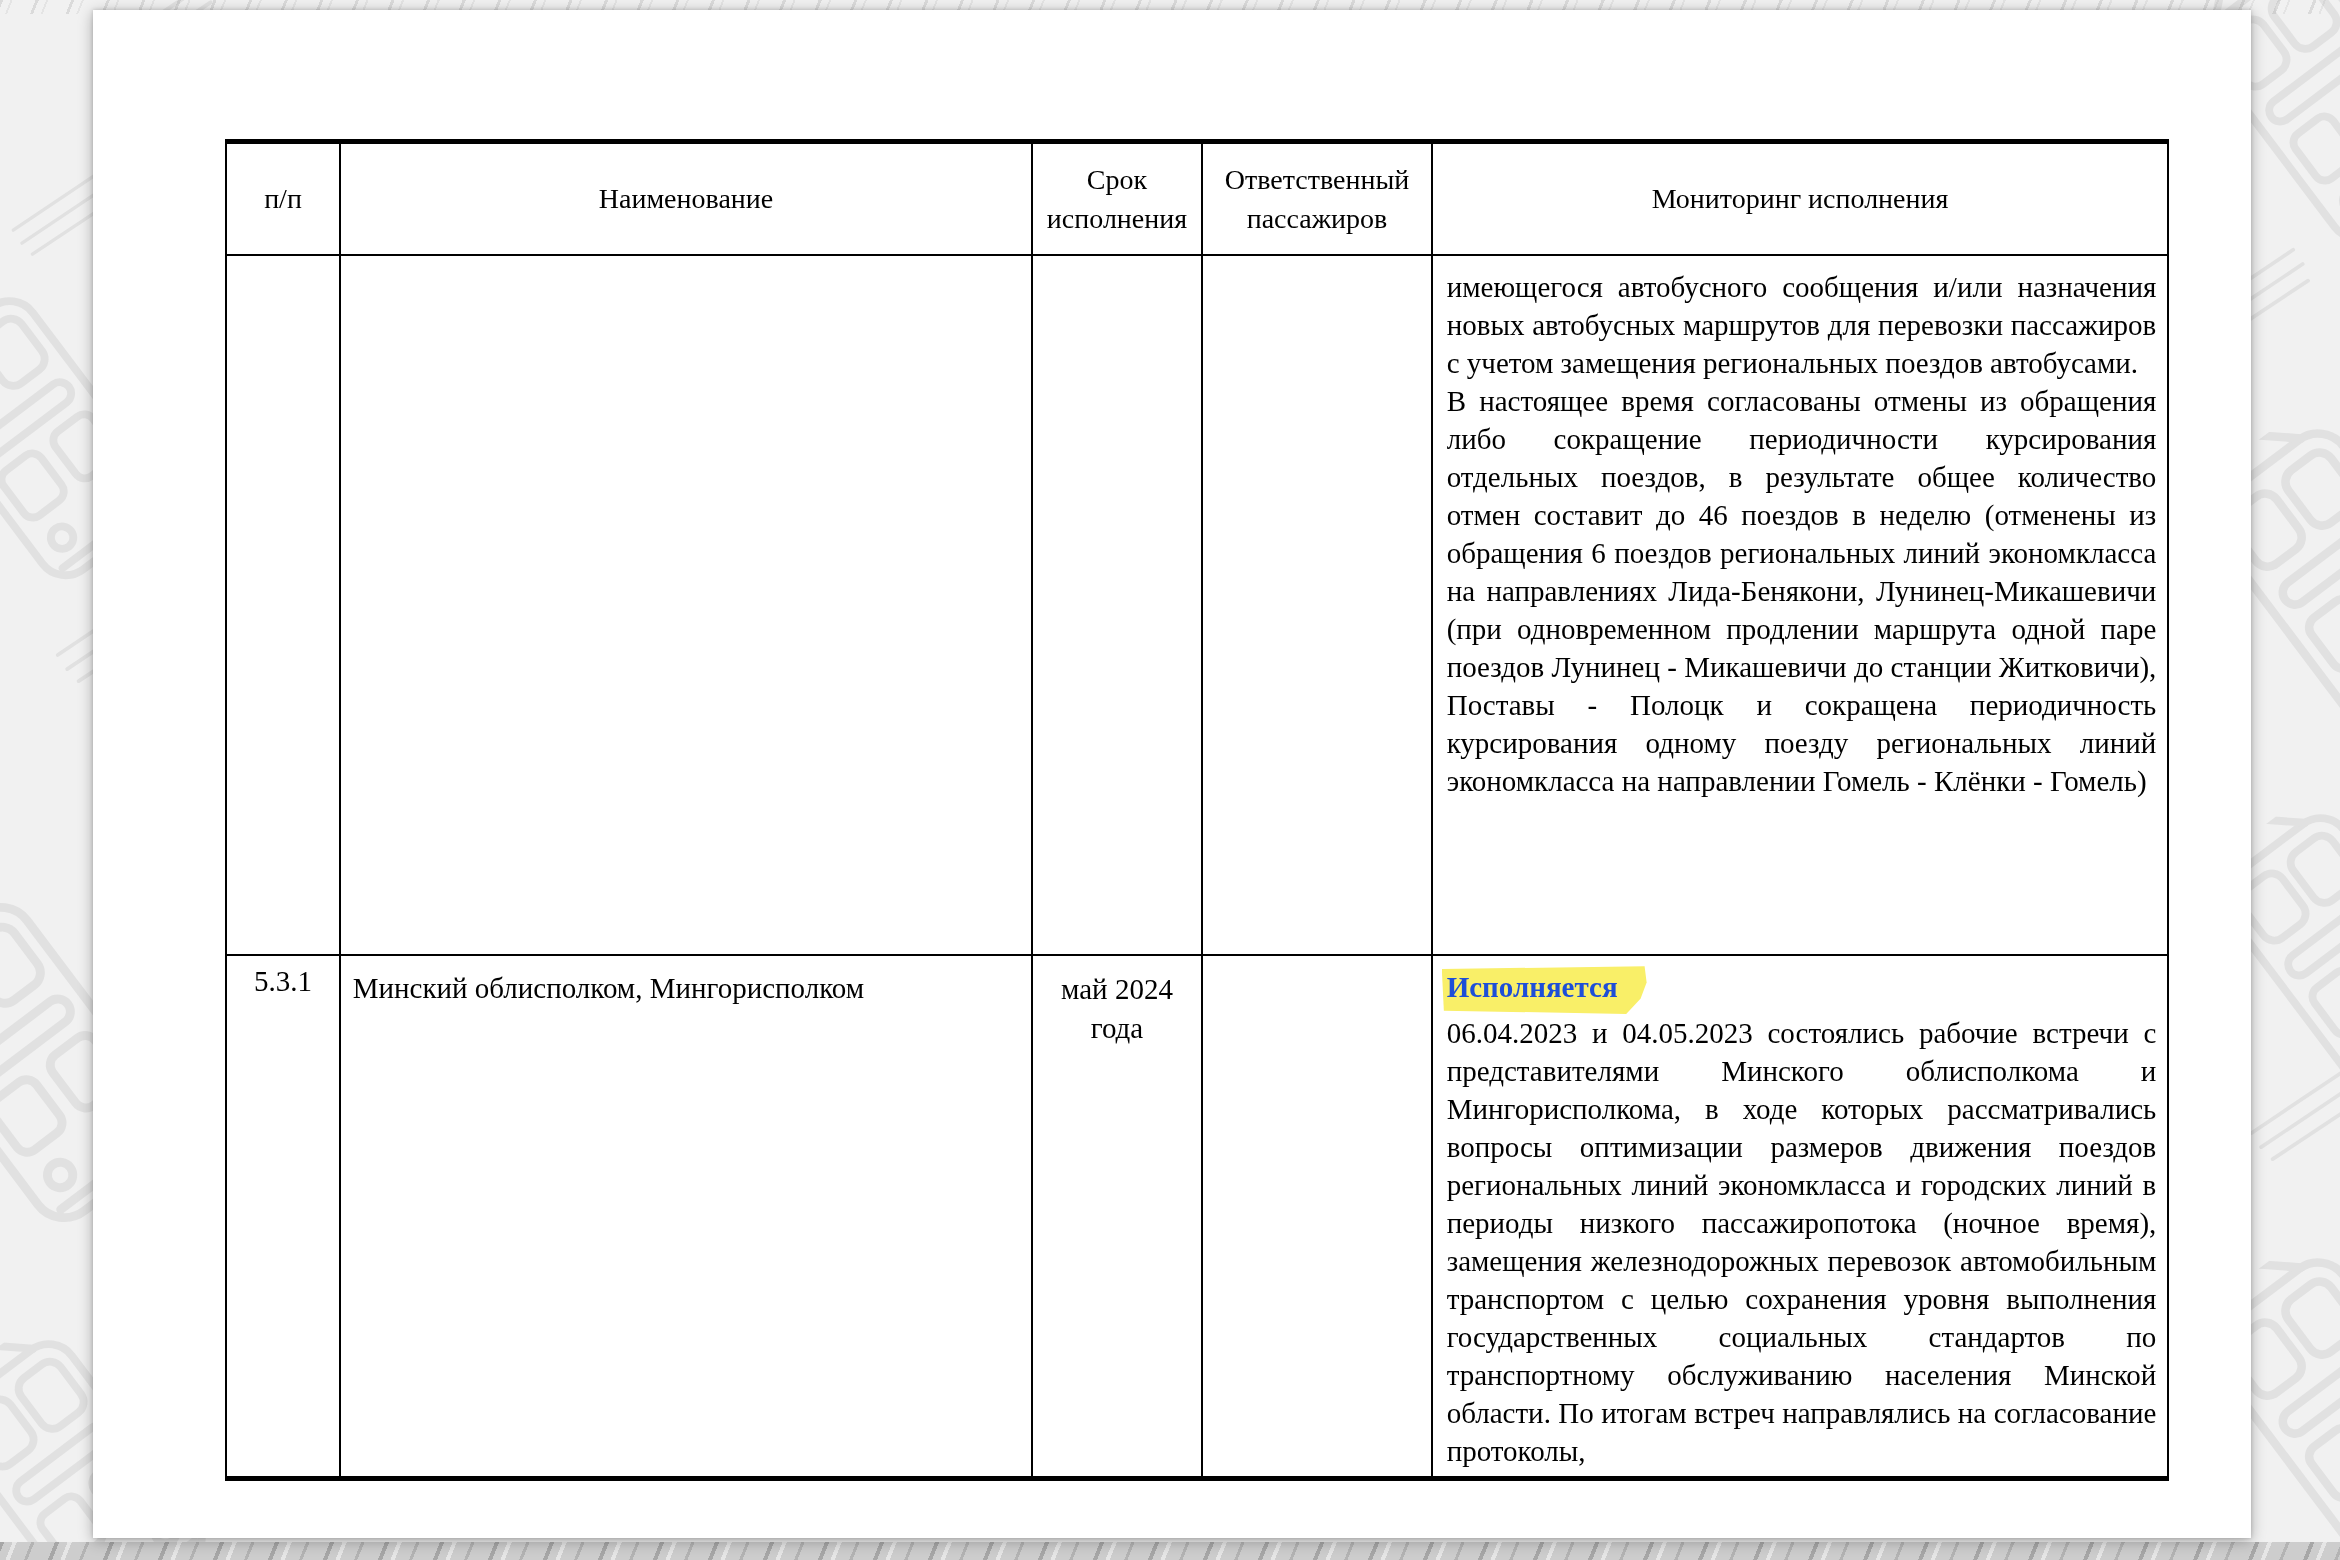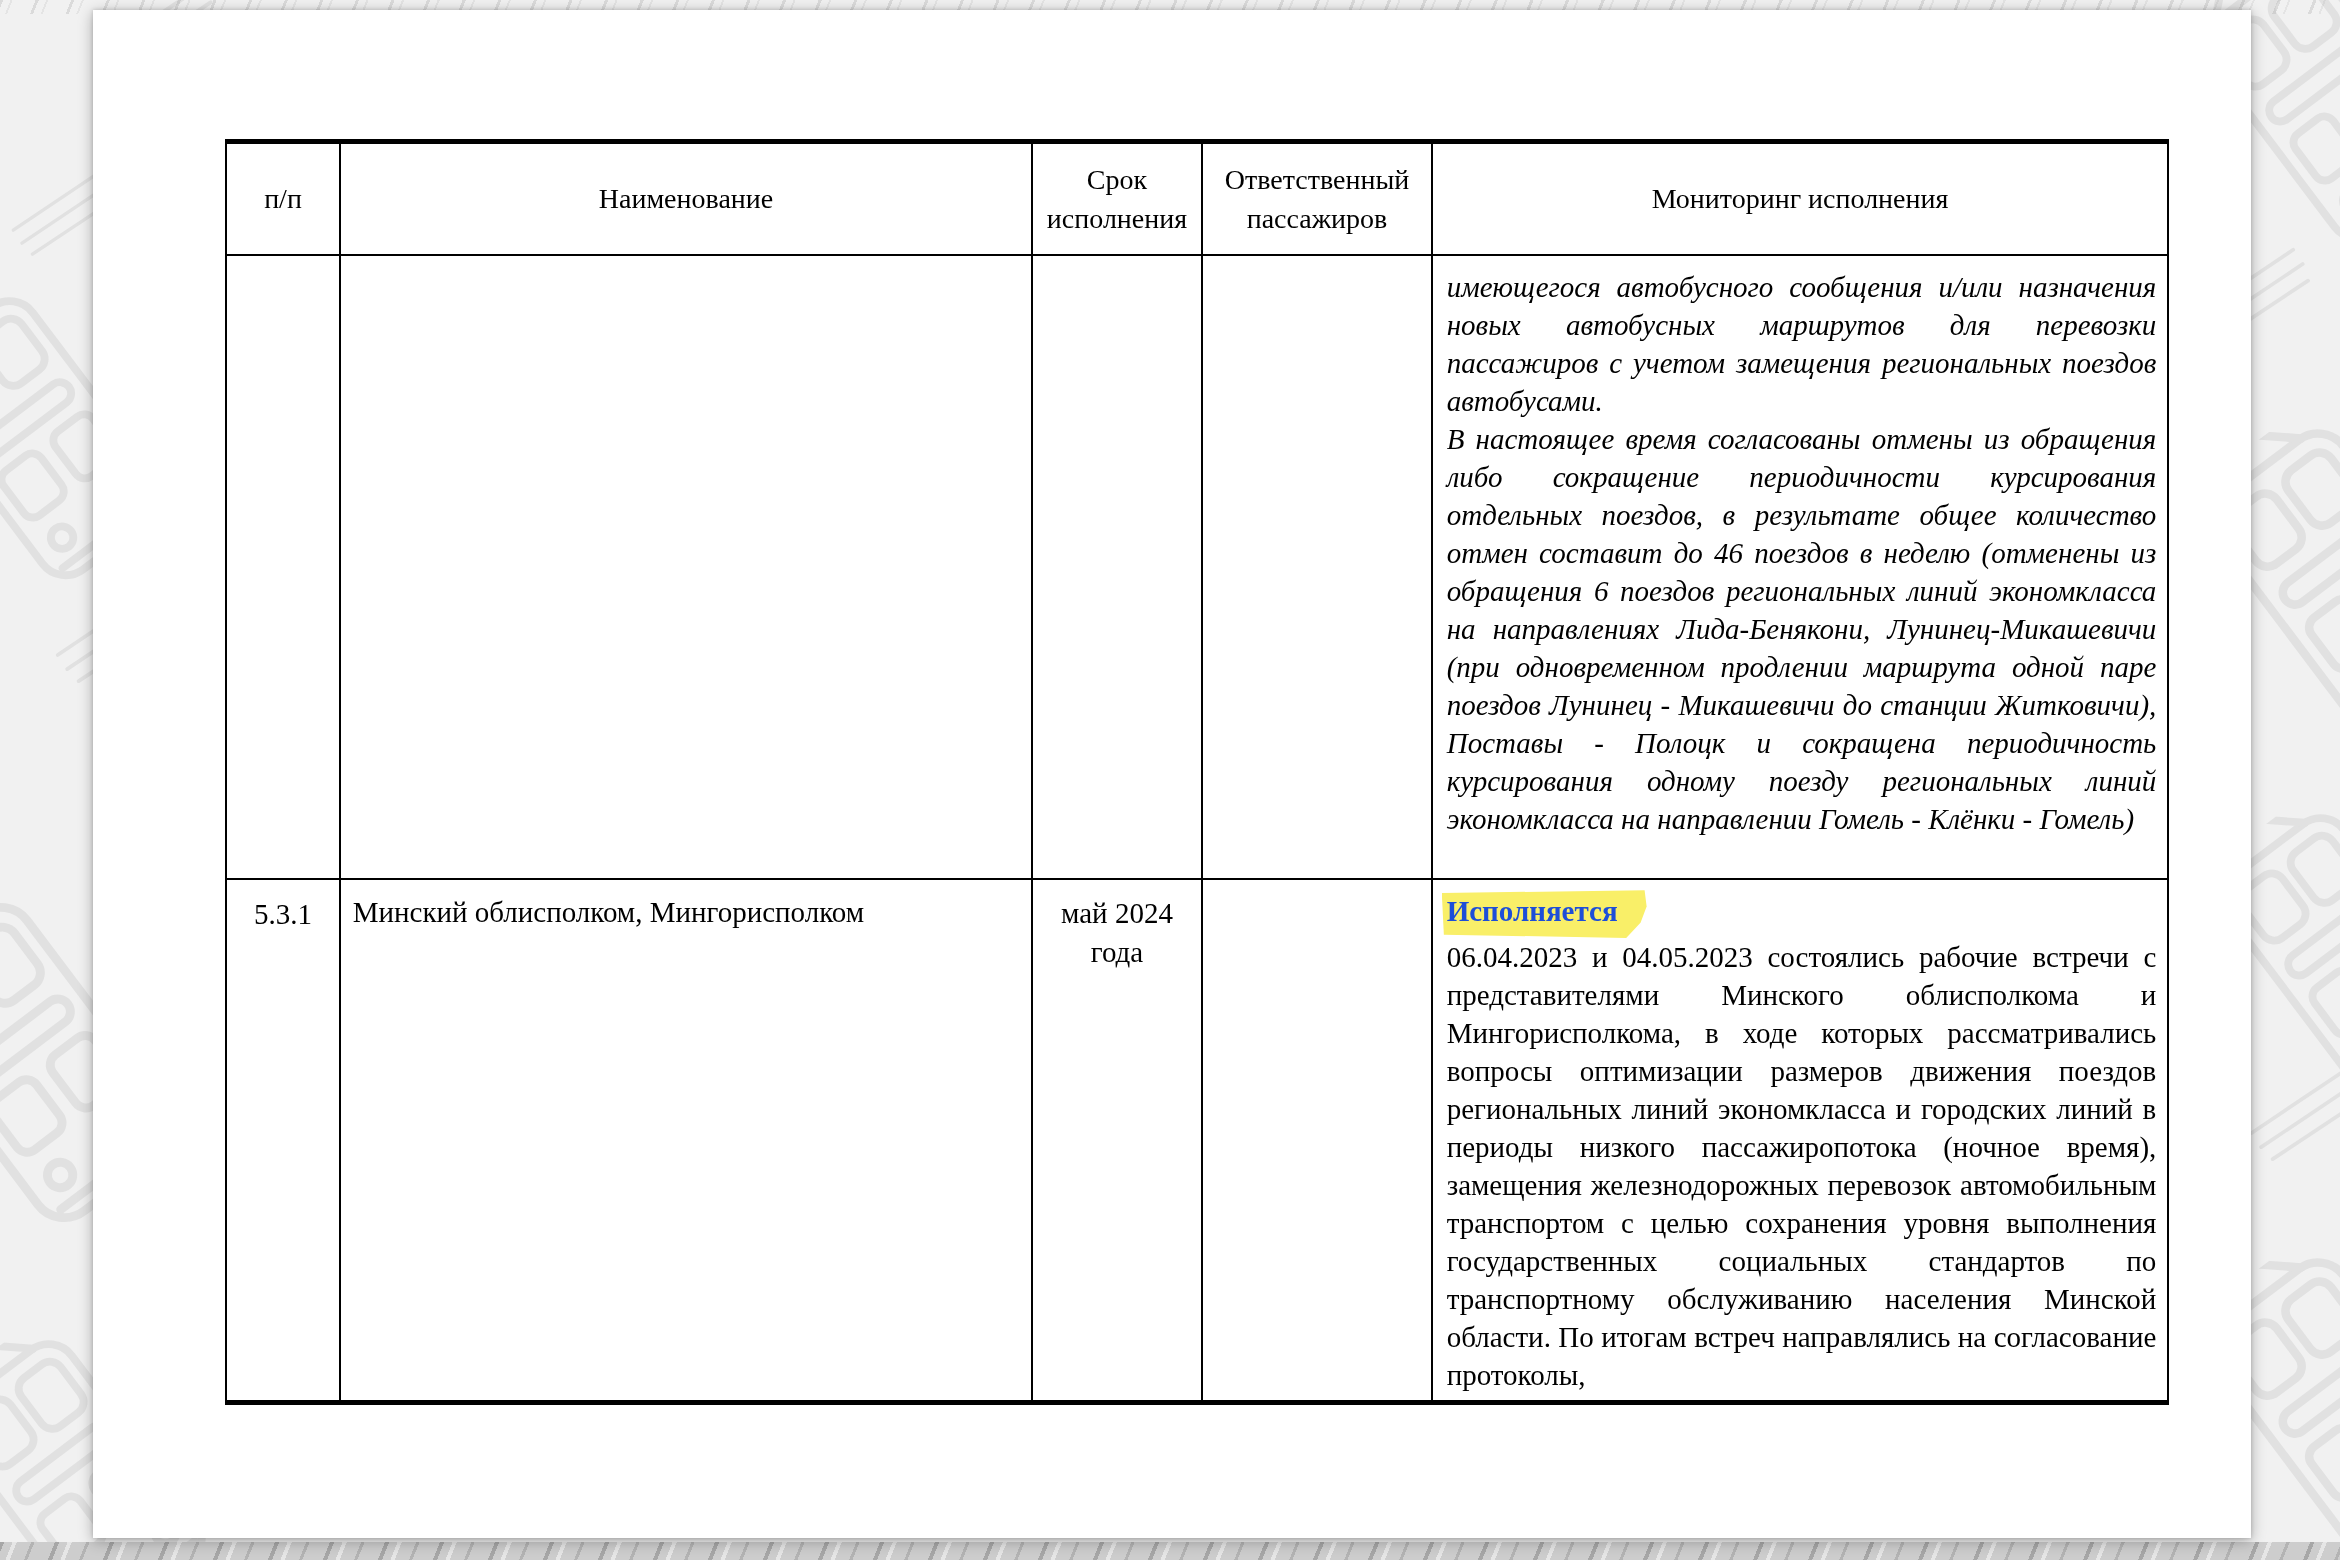--- a/index.html
+++ b/index.html
@@ -51,24 +51,24 @@
   .doc-table th, .doc-table td { border: 2px solid #000; }
   .doc-table th {
     font-weight: normal;
     font-size: 28px;
     line-height: 39px;
     text-align: center;
     vertical-align: middle;
     height: 113px;
   }
   .doc-table td { vertical-align: top; font-size: 29px; }
-  tr.body-row-1 td { height: 624px; font-style: italic; }
+  tr.body-row-1 td { height: 700px; }
   tr.body-row-2 td { height: 524px; }
 
-  td.cell-num { text-align: center; padding-top: 16px; line-height: 37px; }
+  td.cell-num { text-align: center; padding-top: 7px; line-height: 37px; }
   td.cell-name { padding: 14.6px 9.8px 0 11.7px; line-height: 37px; margin-top: 39px; }
   td.cell-term { text-align: center; padding: 14.6px 13.7px 0 13.7px; line-height: 39px; }
 
   td.cell-monitoring { padding: 0 10.7px 0 13.7px; }
   .cell-monitoring p {
     text-align: justify;
     line-height: 38px;
   }
   .cell-monitoring p.first { margin-top: 12.7px; }
   .cell-monitoring p.status-line { margin-top: 10.7px; text-align: left; }

